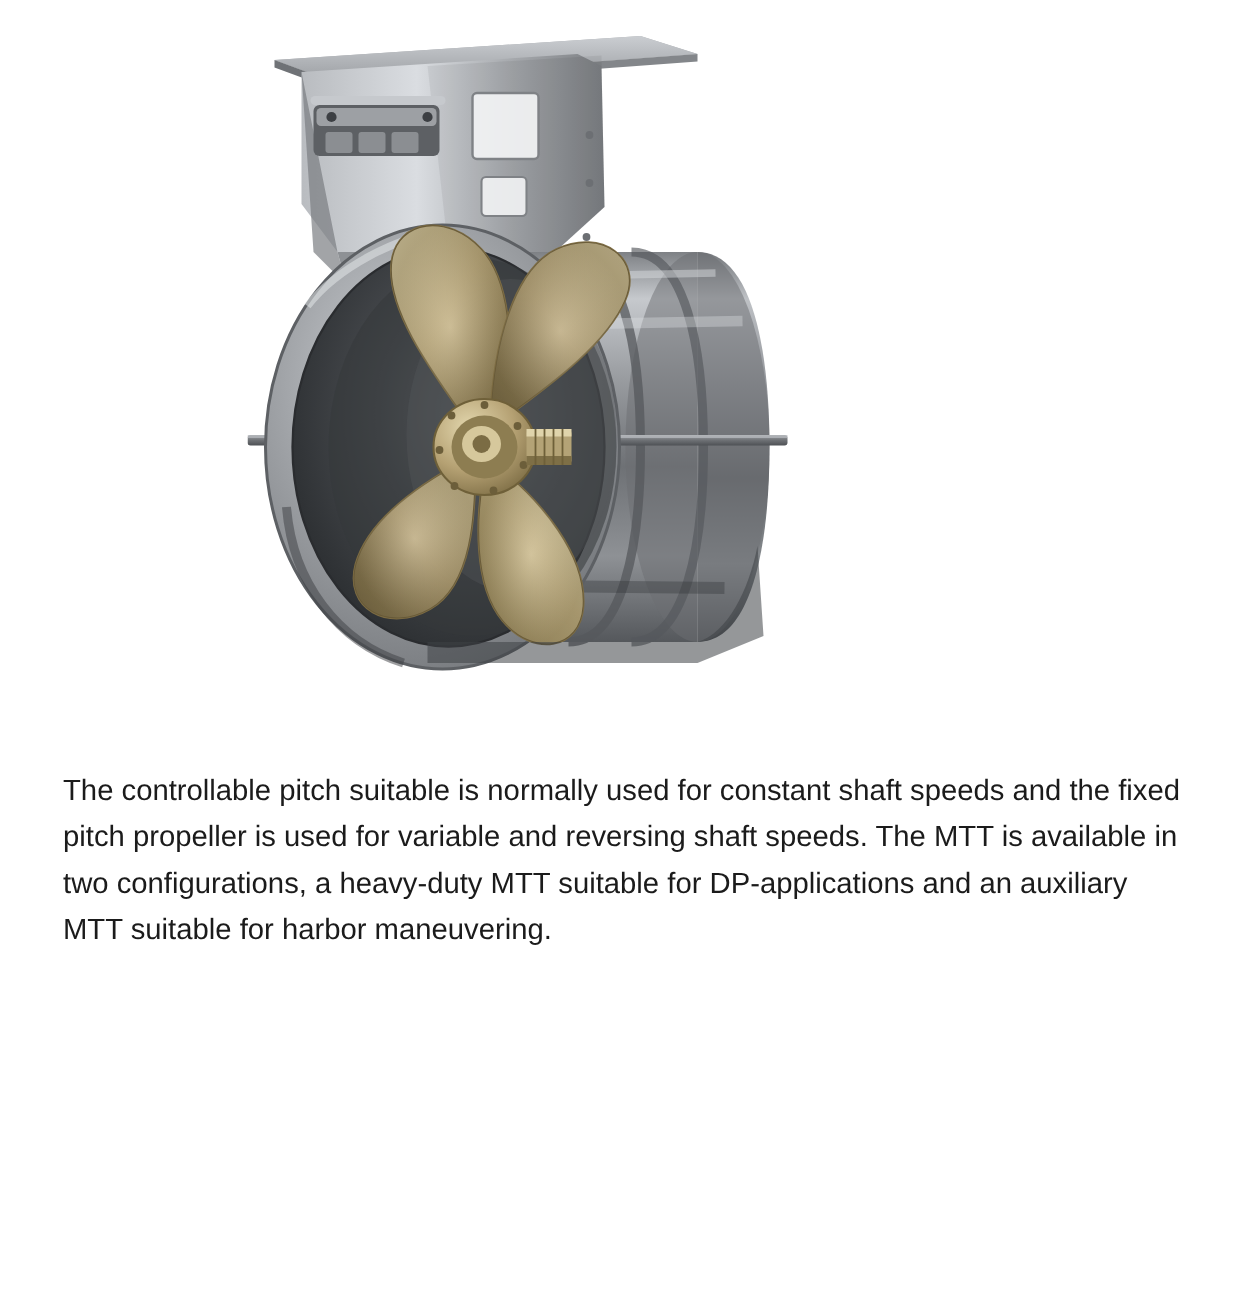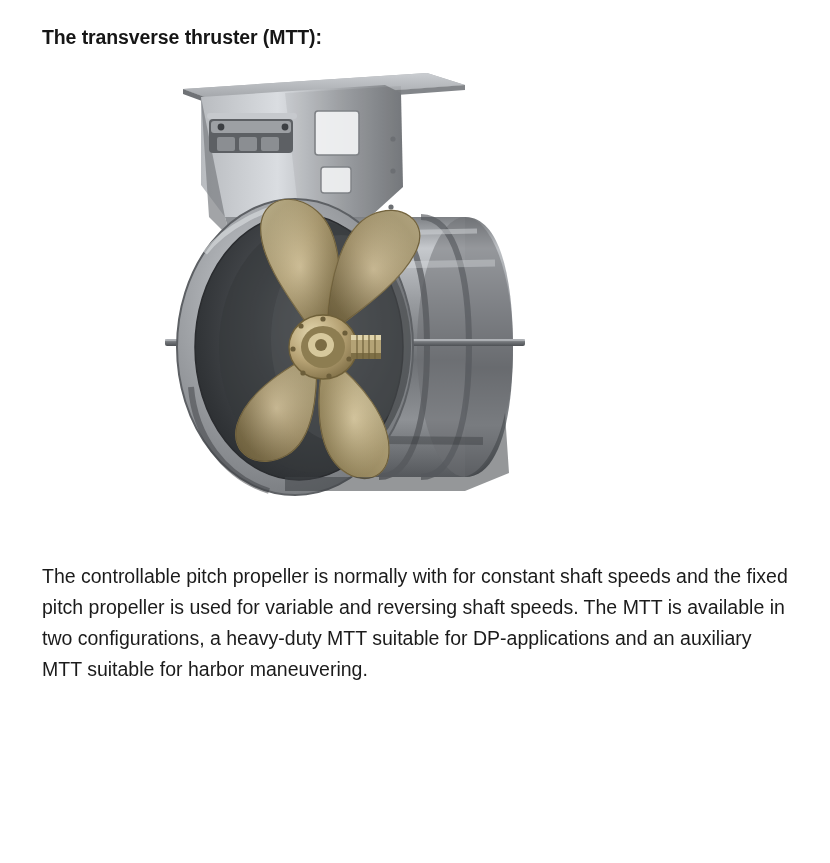--- a/index.html
+++ b/index.html
@@ -57,21 +57,20 @@
     left: 50%;
     top: 0;
     transform: translateX(-50%);
   }
 </style>
 </head>
 <body>
 
 <div class="page">
 
-  <h1 class="heading">The transverse thruster (MTT):</h1>
 
 
   <div class="figure">
     <svg class="thruster" width="500" height="470" viewBox="0 0 500 470">
       <defs>
         <linearGradient id="tunnelBody" x1="0" y1="0" x2="0" y2="1">
           <stop offset="0%" stop-color="#7e8185"></stop>
           <stop offset="12%" stop-color="#c6c9cd"></stop>
           <stop offset="32%" stop-color="#9a9da1"></stop>
           <stop offset="55%" stop-color="#6e7175"></stop>
@@ -247,15 +246,15 @@
         </g>
       </g>
 
       <g>
         <path d="M120 410 L300 410 C320 404 334 376 340 346 L344 406 L300 424 L120 424 Z" fill="#3e4145" opacity="0.55"></path>
       </g>
     </svg>
 
   </div>
 
-  <p class="outro">The controllable pitch propeller is normally with for constant shaft speeds and the fixed pitch propeller is used for variable and reversing shaft speeds. The MTT is available in two configurations, a heavy-duty MTT suitable for DP-applications and an auxiliary MTT suitable for harbor maneuvering.</p>
+  <p class="outro">The controllable pitch suitable is normally used for constant shaft speeds and the fixed pitch propeller is used for variable and reversing shaft speeds. The MTT is available in two configurations, a heavy-duty MTT suitable for DP-applications and an auxiliary MTT suitable for harbor maneuvering.</p>
 
 </div>
 
 </body></html>

